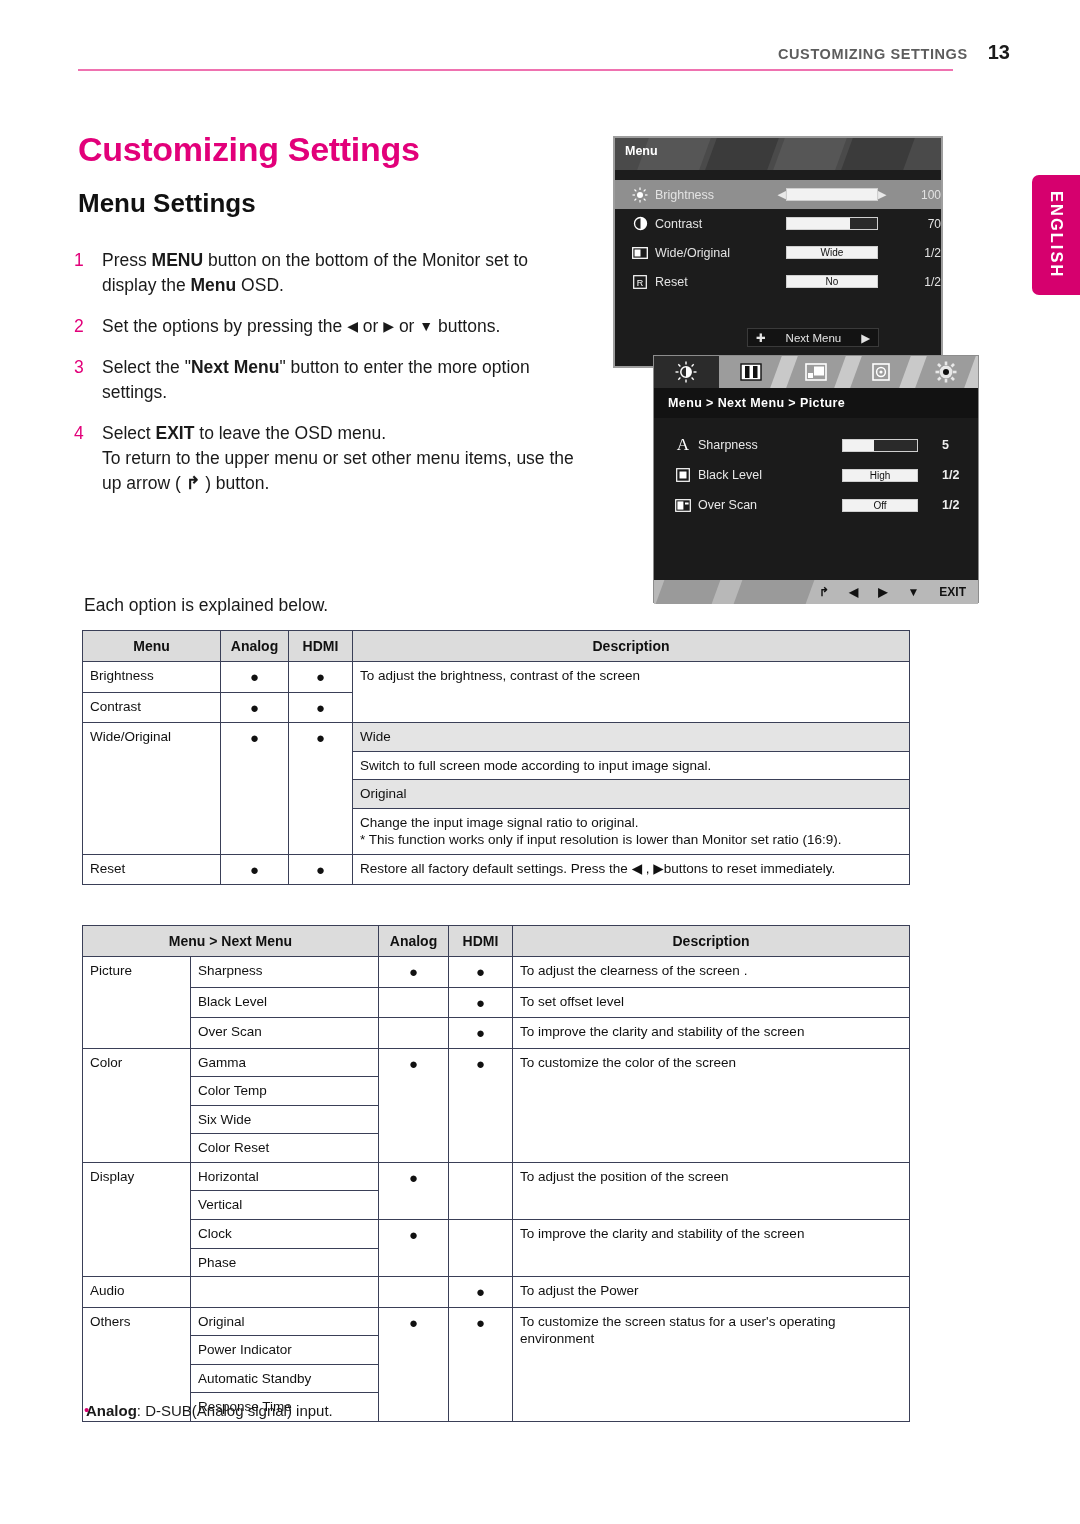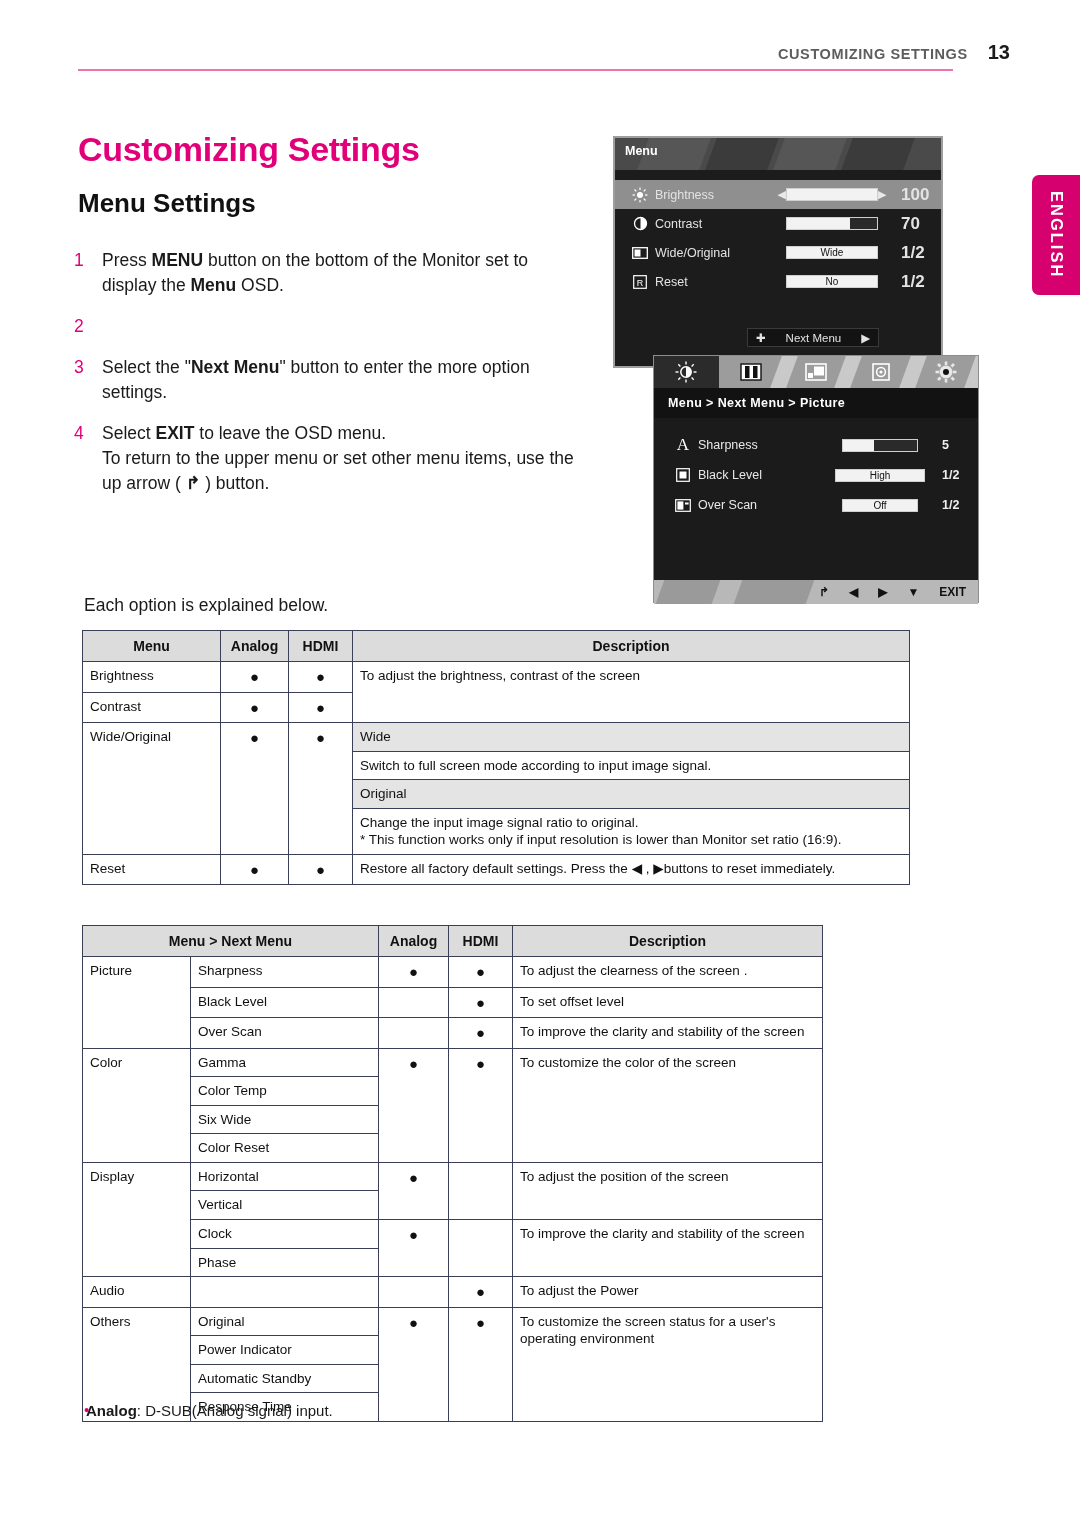--- a/index.html
+++ b/index.html
@@ -99,22 +99,22 @@
   .osd-ico {
     width: 30px; flex: 0 0 30px; display: flex;
     align-items: center; justify-content: center;
     color: #e8e8e8;
   }
   .osd-name {
     flex: 0 0 118px; color: #e3e3e3; font-size: 12.5px;
   }
   .osd-ctrl { flex: 0 0 118px; display: flex; align-items: center; justify-content: center; }
   .osd-val {
-    flex: 1; color: #e3e3e3; font-size: 17px; text-align: left;
-    padding-left: 10px; font-weight: bold;
+    flex: 1; color: #e3e3e3; font-size: 12px; text-align: right;
+    padding-left: 10px; font-weight: normal;
   }
   .bar {
     width: 92px; height: 13px; border: 1px solid #cfcfcf;
     background: #2a2a2a; position: relative;
   }
   .bar i { position: absolute; left: 0; top: 0; bottom: 0; background: #f2f2f2; display:block; }
   .tagbox {
     width: 92px; height: 13px; border: 1px solid #cfcfcf;
     background: #f2f2f2; color: #111; font-size: 10px;
     text-align: center; line-height: 12px;
@@ -215,20 +215,21 @@
   <div class="h1">Customizing Settings</div>
   <div class="h2">Menu Settings</div>
 
   <div class="steps">
     <div class="step">
       <div class="step-num">1</div>
       <div class="step-body">Press <b>MENU</b> button on the bottom of the Monitor set to display the <b>Menu</b> OSD.</div>
     </div>
     <div class="step">
       <div class="step-num">2</div>
+      <div class="step-body">Set the options by pressing the <span class="ar">◀</span> or <span class="ar">▶</span> or <span class="ar">▼</span> buttons.</div>
     </div>
     <div class="step">
       <div class="step-num">3</div>
       <div class="step-body">Select the "<b>Next Menu</b>" button to enter the more option settings.</div>
     </div>
     <div class="step">
       <div class="step-num">4</div>
       <div class="step-body">Select <b>EXIT</b> to leave the OSD menu.<br>To return to the upper menu or set other menu items, use the up arrow ( <b>↱</b> ) button.</div>
     </div>
   </div>
@@ -402,21 +403,21 @@
 
       <div class="osd2-row">
         <div class="osd2-ico">
           <svg width="14" height="14" viewBox="0 0 14 14">
               <rect x="0.7" y="0.7" width="12.6" height="12.6" fill="none" stroke="#fff" stroke-width="1.2"></rect>
               <rect x="3.5" y="3.5" width="7" height="7" fill="#fff"></rect>
             </svg>
         </div>
         <div class="osd2-name">Black Level</div>
         <div class="osd2-ctrl">
-          <span class="tagbox" style="width:90px;">High</span>
+          <span class="tagbox" style="width:76px;">High</span>
         </div>
         <div class="osd2-val">1/2</div>
       </div>
 
       <div class="osd2-row">
         <div class="osd2-ico">
           <svg width="16" height="13" viewBox="0 0 16 13">
               <rect x="0.7" y="0.7" width="14.6" height="11.6" fill="none" stroke="#fff" stroke-width="1.2"></rect>
               <rect x="2.4" y="2.4" width="6" height="8.2" fill="#fff"></rect>
               <rect x="10" y="3.5" width="3.6" height="2" fill="#fff"></rect>
@@ -484,21 +485,21 @@
     </tr>
     <tr>
       <td class="b">Reset</td>
       <td class="c dot mid">●</td>
       <td class="c dot mid">●</td>
       <td class="mid">Restore all factory default settings. Press the ◀ , ▶buttons to reset immediately.</td>
     </tr>
   </tbody>
     </table>
 
-  <table class="t" style="left:82px; top:925px; width:741px;">
+  <table class="t" style="left:82px; top:925px; width:828px;">
     <colgroup>
         <col style="width:108px">
         <col style="width:188px">
         <col style="width:70px">
         <col style="width:64px">
         <col>
       </colgroup>
     <tbody>
         <tr>
       <th colspan="2">Menu &gt; Next Menu</th>

